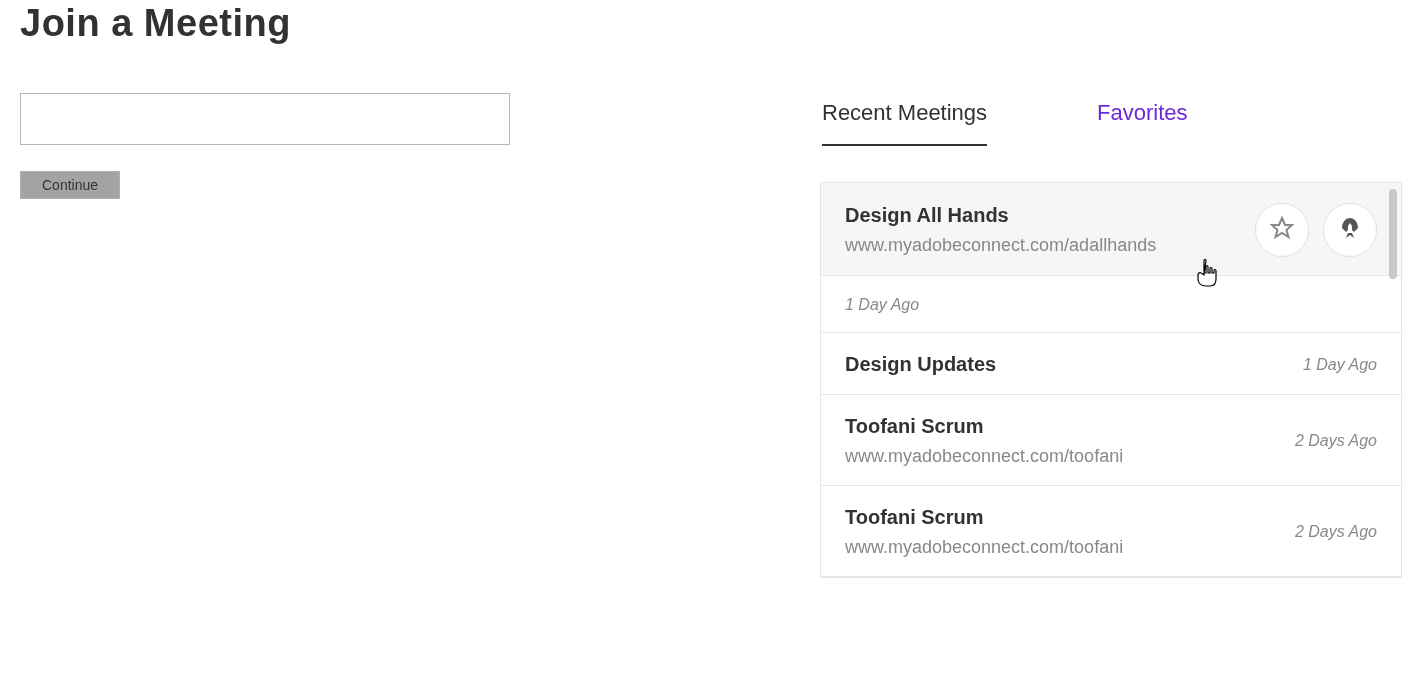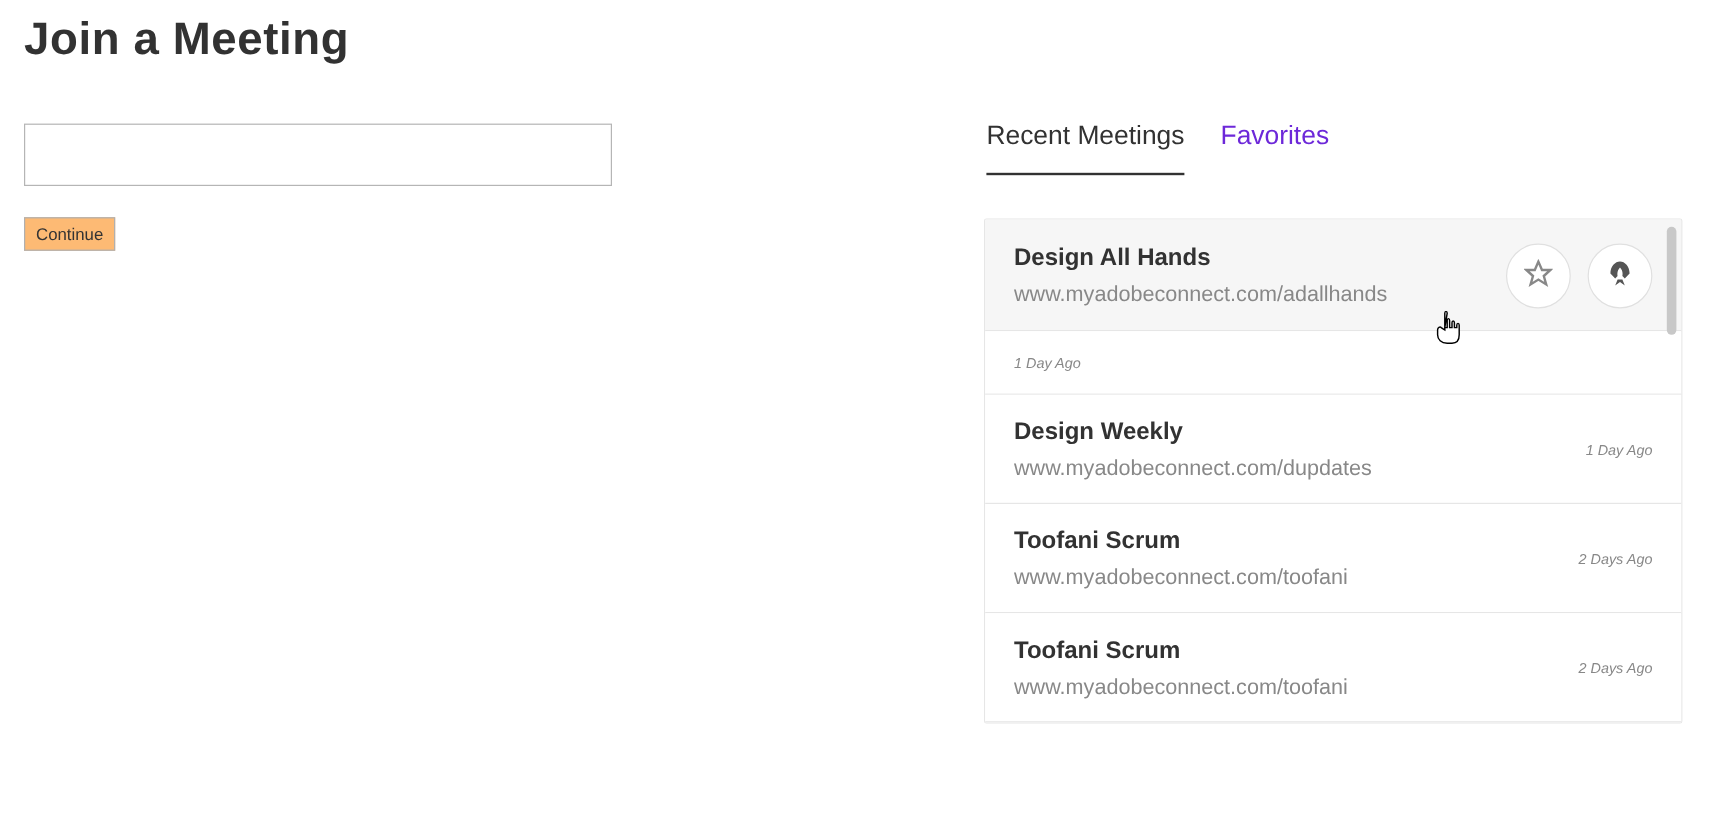--- a/index.html
+++ b/index.html
@@ -17,21 +17,21 @@
       overflow: hidden;
     }
     .left-panel {
       width: 800px;
       padding: 0 20px;
     }
     .page-title {
       font-size: 38px;
       font-weight: bold;
       color: #323232;
-      margin-top: 12px;
+      margin-top: 2px;
       margin-bottom: 48px;
       letter-spacing: 0.5px;
     }
     .instructions {
       font-size: 20px;
       color: #454545;
       line-height: 1.55;
       margin-bottom: 38px;
       max-width: 560px;
     }
@@ -42,34 +42,34 @@
       background: #fff;
       font-size: 18px;
       padding: 0 10px;
       display: block;
       margin-bottom: 26px;
     }
     .continue-btn {
       font-family: Verdana, Geneva, sans-serif;
       font-size: 14px;
       color: #333;
-      background: #fdba74;
+      background: #a3a3a3;
       border: 1px solid #b0b0b0;
-      padding: 5px 9px;
+      padding: 5px 21px;
       cursor: pointer;
     }
     .right-panel {
       flex: 1;
       padding-top: 100px;
       padding-left: 20px;
       padding-right: 20px;
     }
     .tabs {
       display: flex;
-      gap: 30px;
+      gap: 110px;
       margin-bottom: 36px;
       padding-left: 2px;
     }
     .tab {
       font-size: 22px;
       color: #6d28d9;
       cursor: pointer;
       padding-bottom: 18px;
     }
     .tab.active {
@@ -119,21 +119,21 @@
     .meeting-title {
       font-size: 20px;
       font-weight: bold;
       color: #323232;
     }
     .meeting-url {
       font-size: 18px;
       color: #888;
     }
     .meeting-time {
-      font-size: 12px;
+      font-size: 16px;
       font-style: italic;
       color: #888;
     }
     .row-actions {
       display: flex;
       gap: 14px;
       align-items: center;
     }
     .icon-btn {
       width: 54px;
@@ -196,22 +196,21 @@
         </div>
       </div>
     </div>
 
     <div class="meeting-row">
       <div class="meeting-time">1 Day Ago</div>
     </div>
 
     <div class="meeting-row">
       <div class="meeting-info">
-        <div class="meeting-title">Design Weekly</div>
-        <div class="meeting-url">www.myadobeconnect.com/dupdates</div>
+        <div class="meeting-title">Design Updates</div>
       </div>
       <div class="meeting-time">1 Day Ago</div>
     </div>
 
     <div class="meeting-row">
       <div class="meeting-info">
         <div class="meeting-title">Toofani Scrum</div>
         <div class="meeting-url">www.myadobeconnect.com/toofani</div>
       </div>
       <div class="meeting-time">2 Days Ago</div>

